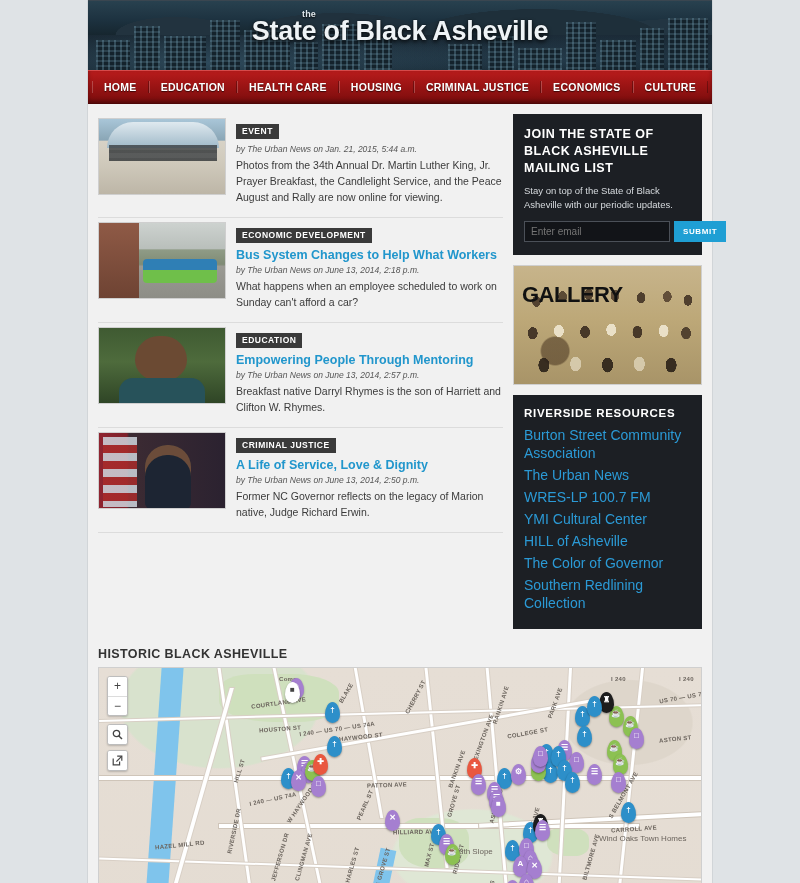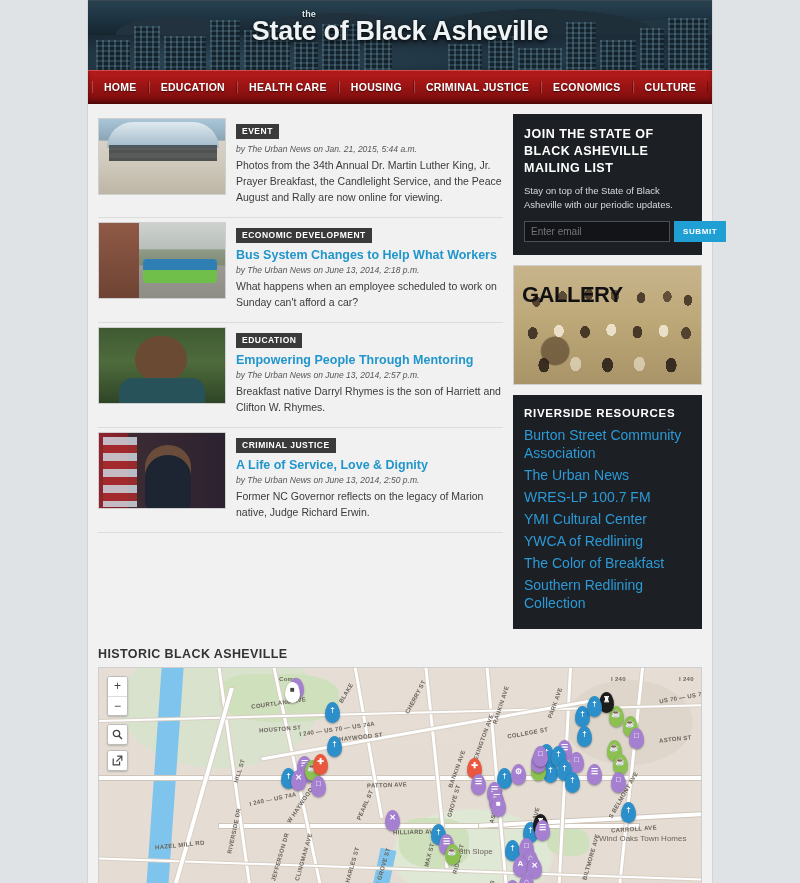--- a/index.html
+++ b/index.html
@@ -338,22 +338,22 @@
         </section>
 
         <section class="panel">
           <div class="panel-inner">
             <h2 class="res-h">RIVERSIDE RESOURCES</h2>
             <ul class="res-list" id="resource-list">
                 <li><a href="#">Burton Street Community Association</a></li>
                 <li><a href="#">The Urban News</a></li>
                 <li><a href="#">WRES-LP 100.7 FM</a></li>
                 <li><a href="#">YMI Cultural Center</a></li>
-                <li><a href="#">YWCA of Redlining</a></li>
-                <li><a href="#">The Color of Breakfast</a></li>
+                <li><a href="#">HILL of Asheville</a></li>
+                <li><a href="#">The Color of Governor</a></li>
                 <li><a href="#">Southern Redlining Collection</a></li>
               </ul>
           </div>
         </section>
 
       </aside>
     </div>
 
     <section class="map-sec">
       <h2 class="map-h">HISTORIC BLACK ASHEVILLE</h2>

